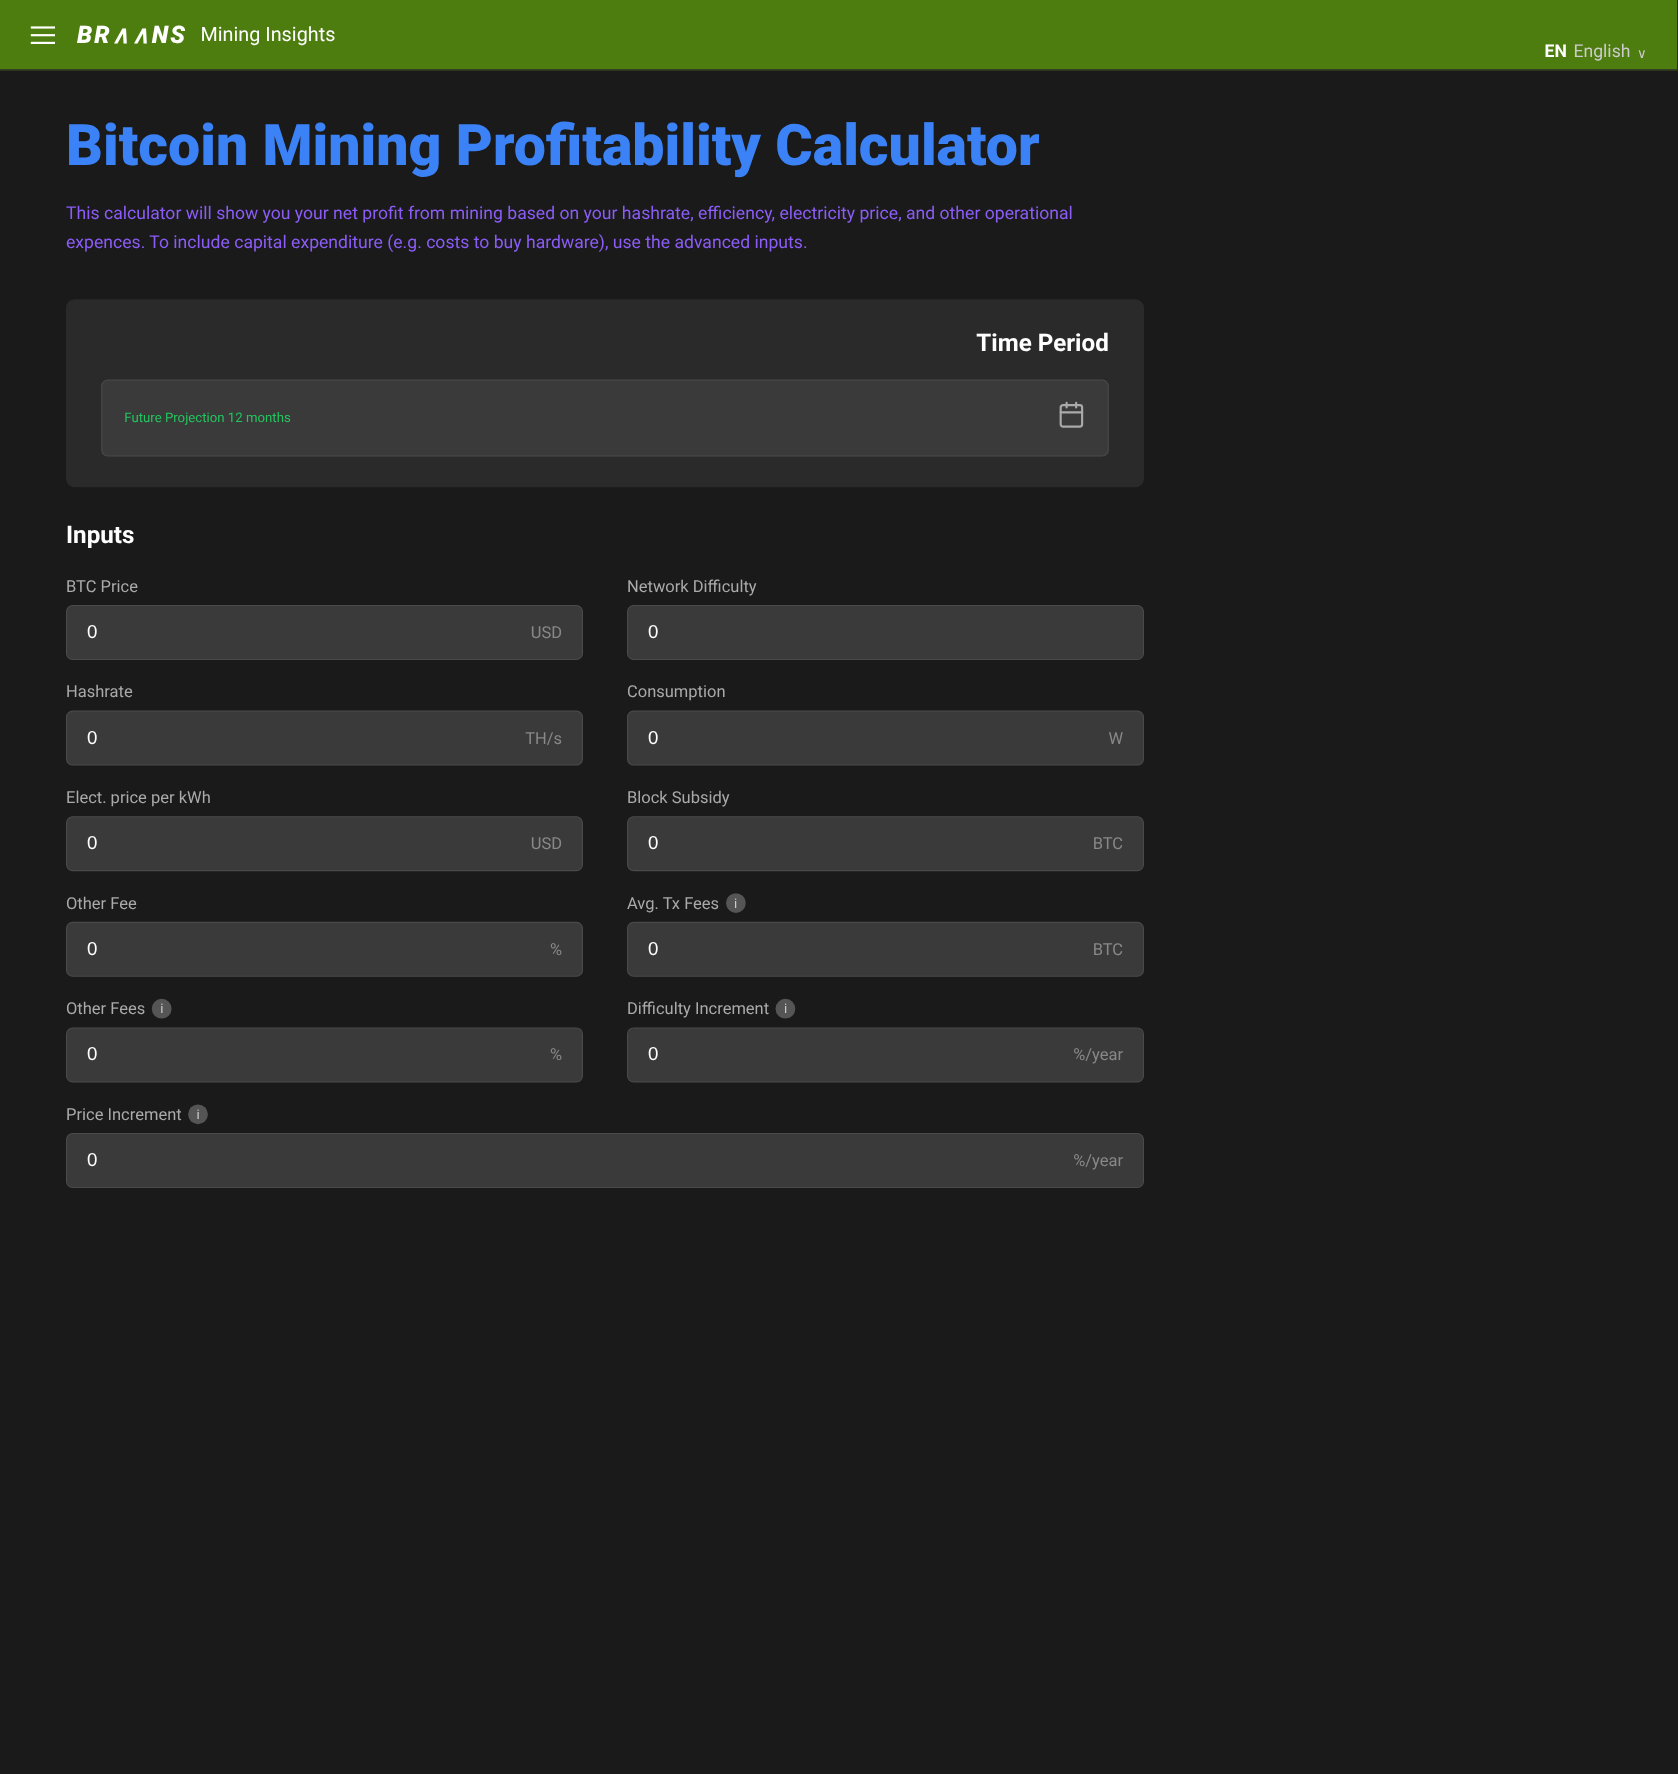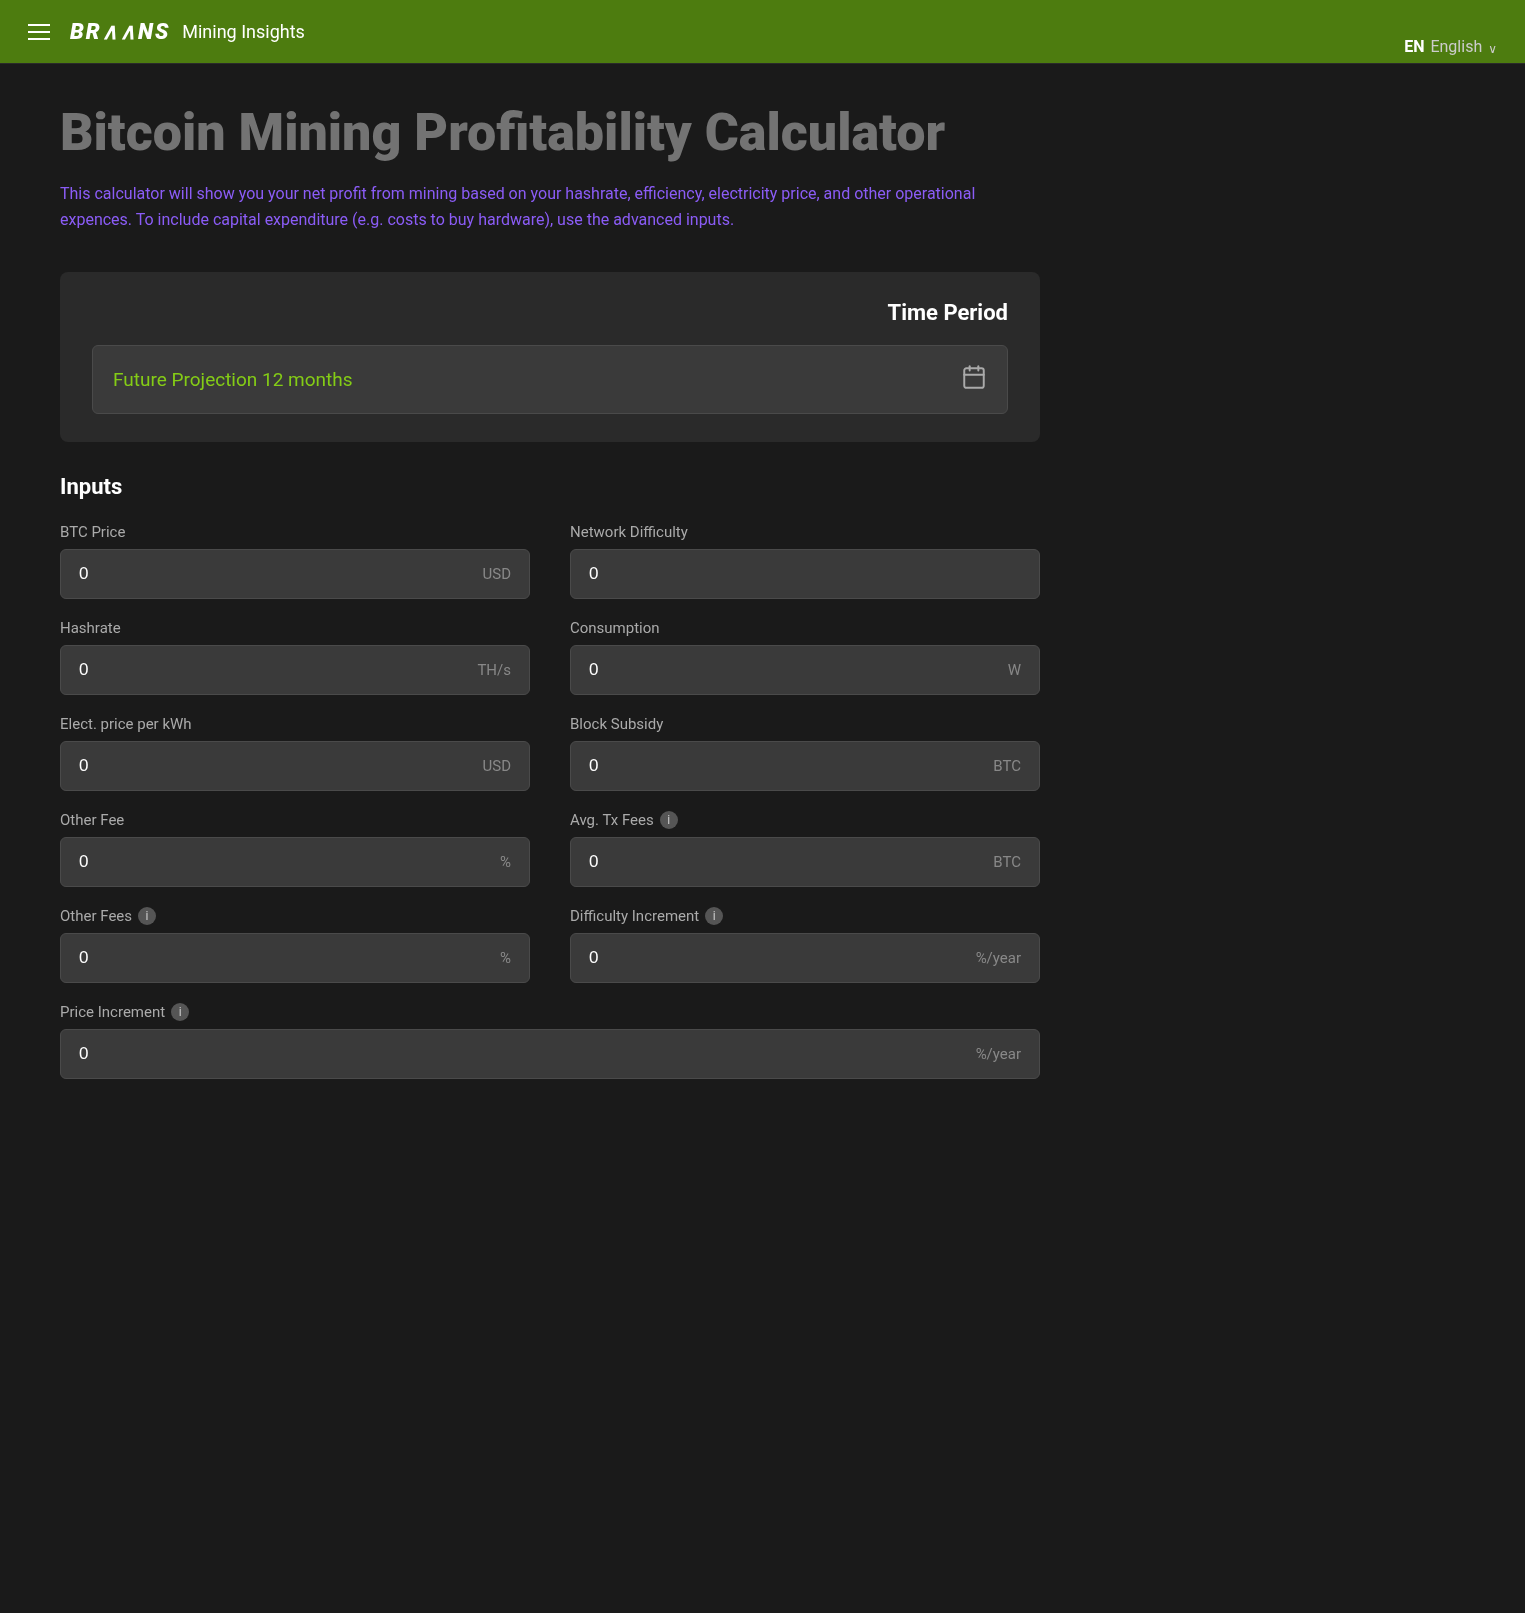--- a/index.html
+++ b/index.html
@@ -90,21 +90,21 @@
 
     
     .main-content {
       padding: 40px 60px;
       max-width: 1100px;
     }
 
     .page-title {
       font-size: 52px;
       font-weight: 900;
-      color: #737373;
+      color: #3b82f6;
       line-height: 1.1;
       margin-bottom: 20px;
     }
 
     .page-description {
       font-size: 16px;
       color: #8b5cf6;
       line-height: 1.6;
       margin-bottom: 40px;
       max-width: 960px;
@@ -132,22 +132,22 @@
       border-radius: 6px;
       padding: 18px 20px;
       display: flex;
       align-items: center;
       justify-content: space-between;
       cursor: pointer;
       border: 1px solid #4a4a4a;
     }
 
     .time-period-text {
-      font-size: 19px;
-      color: #84cc16;
+      font-size: 12px;
+      color: #22c55e;
     }
 
     .calendar-icon {
       font-size: 22px;
       color: #aaaaaa;
     }
 
     
     .inputs-label {
       font-size: 22px;

